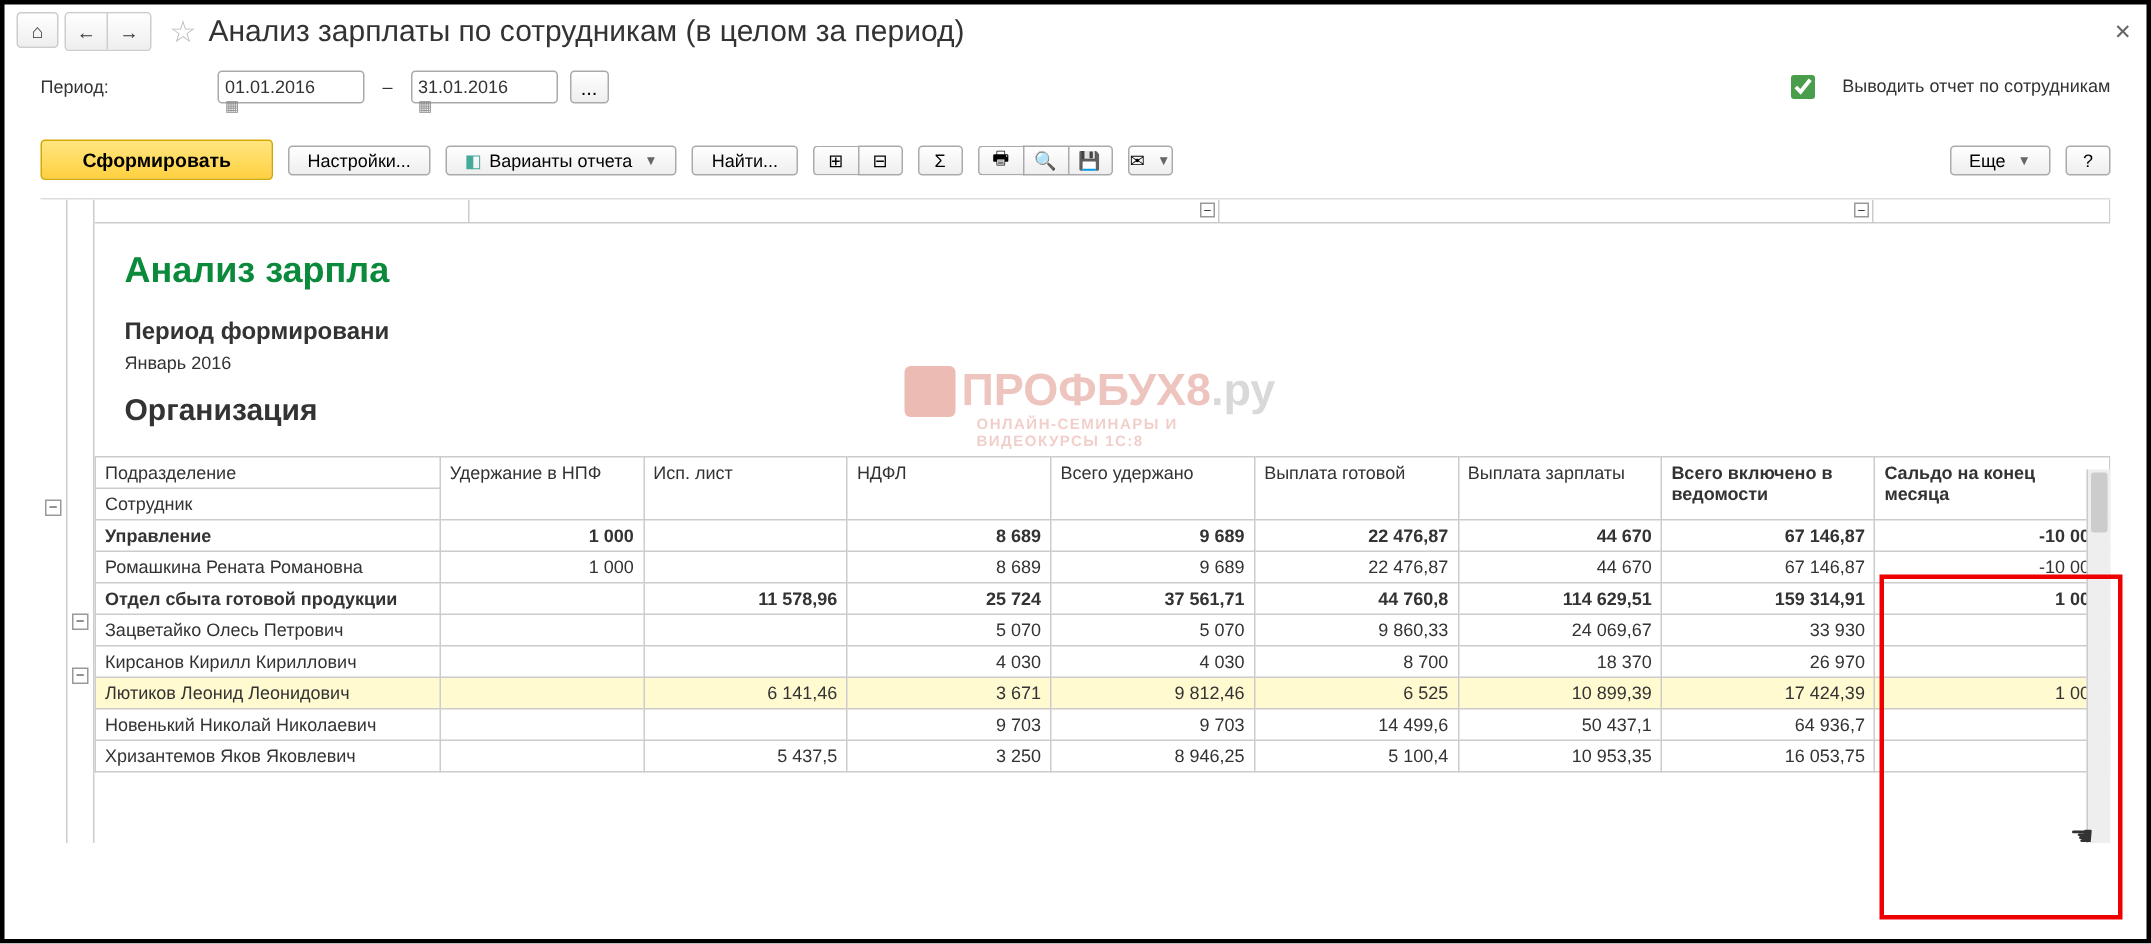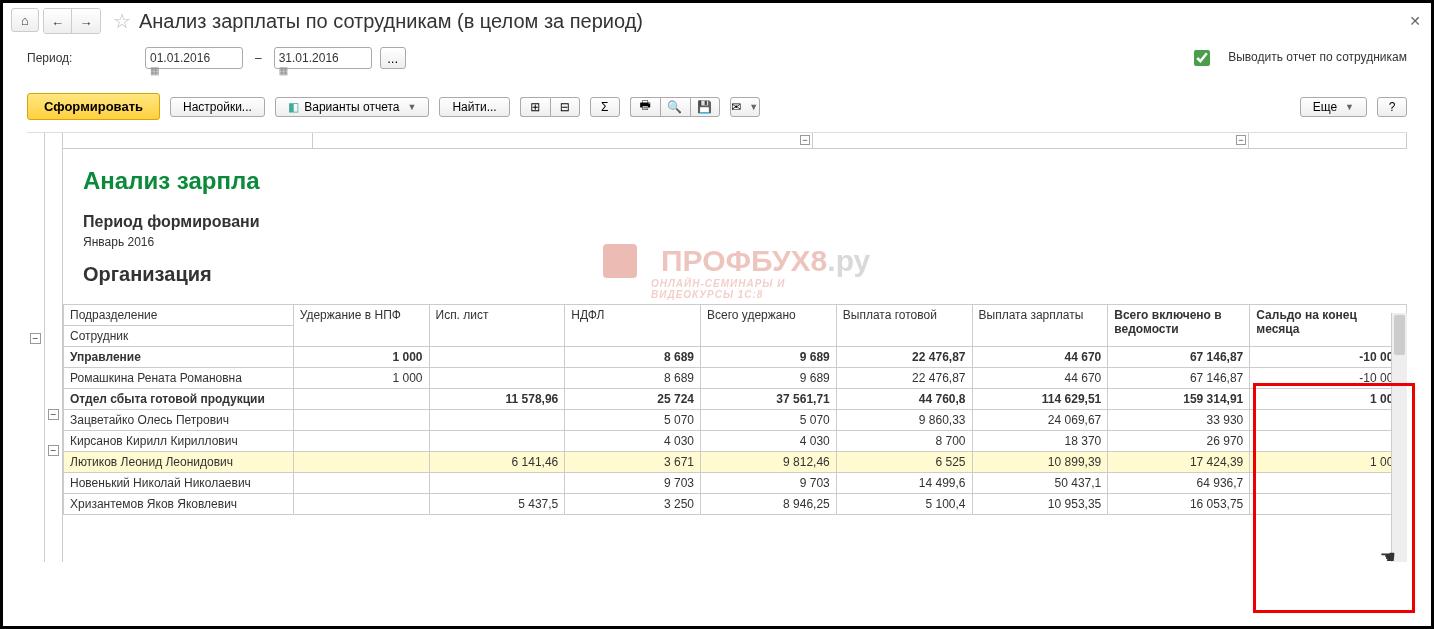--- a/index.html
+++ b/index.html
@@ -20,43 +20,43 @@
 .date-input { border: 1px solid #aaa; padding: 3px 4px; width: 98px; height: 22px; display: flex; justify-content: space-between; background: #fff; border-radius: 3px; flex-direction: column; }
 .date-input .cal { font-size: 10px; color: #888; }
 .dash { margin: 0 4px; }
 .small-btn { width: 26px; height: 22px; border: 1px solid #aaa; background: linear-gradient(#fff,#eee); border-radius: 3px; cursor: pointer; }
 .chk { width: 16px; height: 16px; accent-color: #4a9d4a; }
 .org-input { flex: 1; border: 1px solid #aaa; padding: 3px 5px; height: 22px; display: flex; align-items: center; border-radius: 3px; max-width: 870px; position: relative; }
 .org-btns { position: absolute; right: 0; display: flex; }
 .org-btns span { width: 18px; height: 20px; border-left: 1px solid #ccc; display: flex; align-items: center; justify-content: center; color: #888; font-size: 10px; cursor: pointer; }
 .right-chk { display: flex; gap: 18px; margin-left: auto; }
 .toolbar { display: flex; align-items: center; gap: 10px; padding: 6px 24px; }
-.btn-main { background: linear-gradient(#ffe680,#ffd040); border: 1px solid #d4a800; padding: 5px 16px; font-weight: bold; border-radius: 3px; cursor: pointer; font-size: 13px; }
+.btn-main { background: linear-gradient(#ffe680,#ffd040); border: 1px solid #d4a800; padding: 5px 27px; font-weight: bold; border-radius: 3px; cursor: pointer; font-size: 13px; }
 .btn { background: linear-gradient(#fff,#eee); border: 1px solid #aaa; padding: 4px 12px; border-radius: 3px; cursor: pointer; display: flex; align-items: center; gap: 5px; height: 20px; font-size: 12px; }
 .btn-icon { width: 30px; justify-content: center; padding: 4px; }
 .btn-group { display: flex; }
 .btn-group .btn { border-radius: 0; border-right: none; }
 .btn-group .btn:first-child { border-radius: 3px 0 0 3px; }
 .btn-group .btn:last-child { border-radius: 0 3px 3px 0; border-right: 1px solid #aaa; }
 .spacer { flex: 1; }
 .drop-arrow { font-size: 9px; color: #666; margin-left: 3px; }
 .report-area { margin: 6px 24px 0; height: 430px; overflow: hidden; position: relative; border-top: 1px solid #ddd; display: flex; }
 .left-gutter { width: 18px; border-right: 1px solid #ccc; position: relative; }
 .left-gutter2 { width: 18px; border-right: 1px solid #ccc; position: relative; }
 .collapse-toggle { position: absolute; font-size: 10px; border: 1px solid #999; width: 11px; height: 11px; display: flex; align-items: center; justify-content: center; line-height: 1; background: #fff; cursor: pointer; left: 3px; }
 .report-body { flex: 1; overflow: hidden; position: relative; }
 .section-bar { display: flex; border-bottom: 1px solid #ccc; height: 16px; }
 .section-bar div { flex: 1; border-right: 1px solid #ccc; position: relative; }
 .section-bar .toggle-sm { position: absolute; right: 2px; top: 2px; font-size: 9px; border: 1px solid #999; width: 10px; height: 10px; display: flex; align-items: center; justify-content: center; cursor: pointer; }
 .report-title { font-size: 24px; font-weight: bold; color: #0a8a3a; padding: 18px 0 14px 20px; }
 .sub-heading { font-size: 16px; font-weight: bold; padding: 4px 0 2px 20px; }
 .sub-text { padding: 2px 0 10px 20px; }
 .white-cover { position: absolute; left: 260px; top: 16px; bottom: 0; width: 960px; background: #fff; }
-.watermark { position: absolute; left: 540px; top: 95px; font-size: 30px; font-weight: bold; color: rgba(200,60,40,0.3); display: flex; align-items: center; gap: 24px; }
-.watermark .wm-sub { font-size: 10px; color: rgba(200,60,40,0.25); position: absolute; top: 34px; left: 48px; letter-spacing: 1px; font-style: italic; }
+.watermark { position: absolute; left: 540px; top: 95px; font-size: 30px; font-weight: bold; color: rgba(200,60,40,0.3); display: flex; align-items: center; gap: 4px; }
+.watermark .wm-sub { font-size: 10px; color: rgba(200,60,40,0.25); position: absolute; top: 34px; left: 48px; letter-spacing: 1px; }
 .wm-ru { color: rgba(160,160,160,0.4); }
 table.data { border-collapse: collapse; width: 100%; table-layout: fixed; margin-top: 4px; }
 table.data th, table.data td { border: 1px solid #ccc; padding: 3px 6px; font-size: 12px; vertical-align: top; }
 table.data th { text-align: left; font-weight: normal; background: #fff; }
 table.data td.num { text-align: right; }
 table.data tr.grp td { font-weight: bold; margin-left: 44px; }
 .col-dept { width: 220px; }
 .red-box { position: absolute; border: 3px solid #e00; right: 16px; top: 380px; width: 162px; height: 230px; pointer-events: none; }
 .cursor-hand { position: absolute; right: 35px; top: 543px; font-size: 18px; }
 .highlight-row td { background: #fffad0 !important; }

